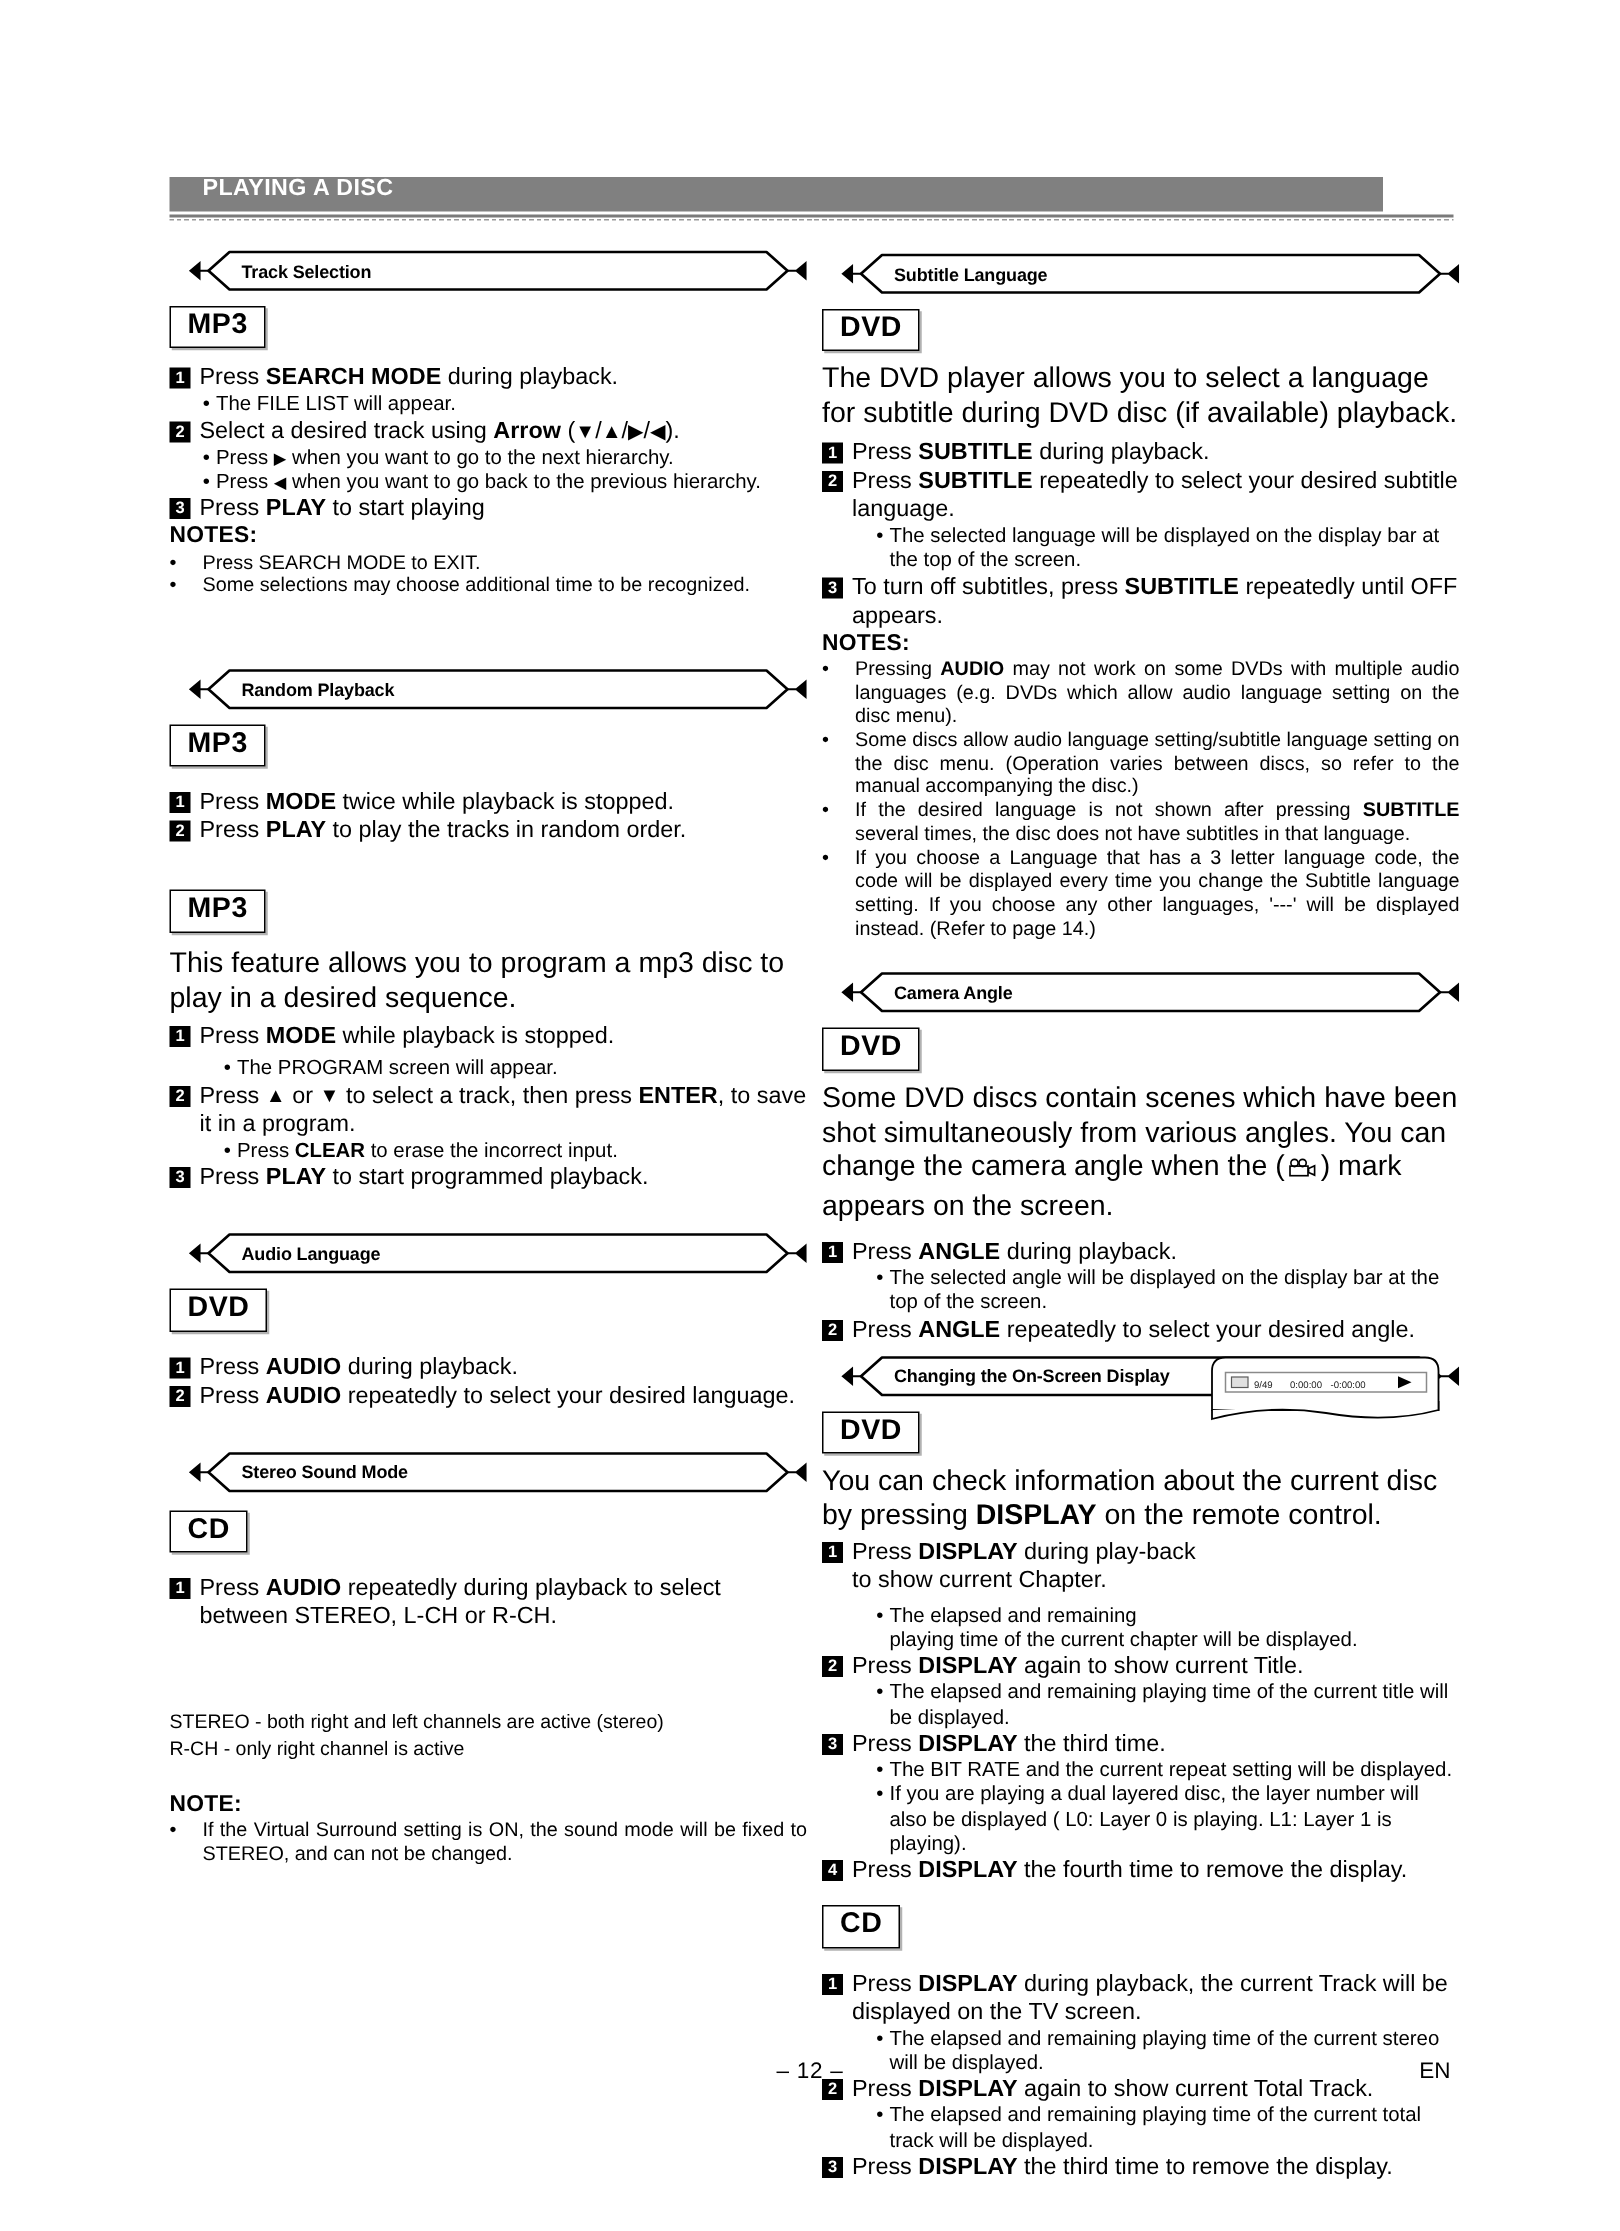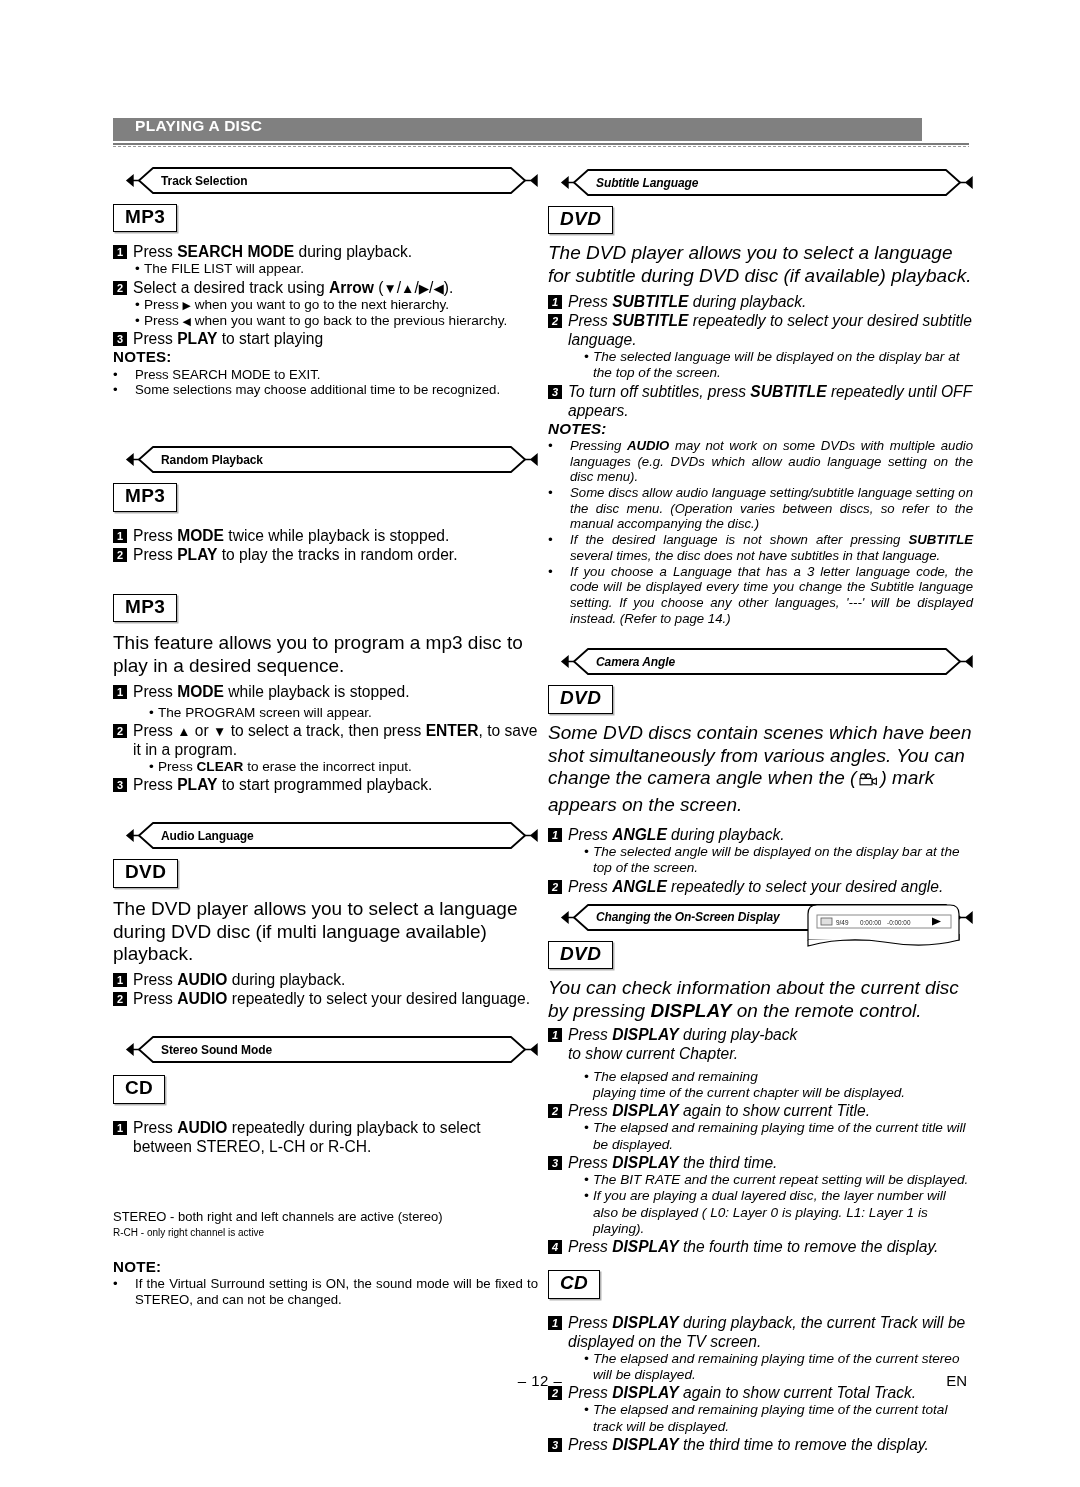--- a/index.html
+++ b/index.html
@@ -58,21 +58,21 @@
     background: repeating-linear-gradient(to right, #9a9a9a 0 3px, transparent 3px 5px);
   }
 
   
   .col {
     position: absolute;
     top: 0;
     width: 425px;
   }
   .col-left  { left: 113px; }
-  .col-right { left: 548px; font-style: italic; }
+  .col-right { left: 548px; }
 
   
   .ribbon {
     position: relative;
     height: 31px;
     margin-bottom: 2px;
   }
   .ribbon svg { position: absolute; left: 0; top: 0; }
   .ribbon .rtitle {
     position: absolute;
@@ -327,21 +327,20 @@
         <path d="M14 15.5 L20 10.5 L20 20.5 Z M20 15.5 L26 15.5" fill="#000" stroke="#000" stroke-width="1.4"></path>
         <path d="M26 15.5 L40 3 L398 3 L412 15.5 L398 28 L40 28 Z" fill="none" stroke="#000" stroke-width="1.8" stroke-linejoin="round"></path>
         <path d="M412 15.5 L418 15.5 M424 10.5 L418 15.5 L424 20.5 Z" fill="#000" stroke="#000" stroke-width="1.4"></path>
       </svg>
       <span class="rtitle">Audio Language</span>
     </div>
     <div class="badge-row" style="margin-top:8px;">
       <span class="disc-badge">DVD</span>
     </div>
     <div class="gap10"></div>
-    <p class="para">The DVD player allows you to select a language during DVD disc (if multi language available) playback.</p>
     <div class="gap4"></div>
     <div class="step">
       <span class="num">1</span>
       <span class="stxt">Press <b>AUDIO</b> during playback.</span>
     </div>
     <div class="step">
       <span class="num">2</span>
       <span class="stxt">Press <b>AUDIO</b> repeatedly to select your desired language.</span>
     </div>
 
@@ -358,21 +357,21 @@
     <div class="badge-row" style="margin-top:10px;">
       <span class="disc-badge">CD</span>
     </div>
     <div class="gap14"></div>
     <div class="step">
       <span class="num">1</span>
       <span class="stxt">Press <b>AUDIO</b> repeatedly during playback to select between STEREO, L-CH or R-CH.</span>
     </div>
     <div class="gap4"></div>
     <p class="para" style="font-size:13px;line-height:1.42;margin-top:48px;">STEREO - both right and left channels are active (stereo)</p>
-    <p class="para" style="font-size:10px;line-height:1.42;">R-CH - only right channel is active</p>
+    <p class="para" style="font-size:13px;line-height:1.42;">R-CH - only right channel is active</p>
     <div class="gap18"></div>
     <div class="notes-title">NOTE:</div>
     <div class="note">
       <span class="ndot">•</span>
       <span class="ntxt">If the Virtual Surround setting is ON, the sound mode will be fixed to STEREO, and can not be changed.</span>
     </div>
   </div>
 
   <div class="col col-right" style="top:167px;">
 

